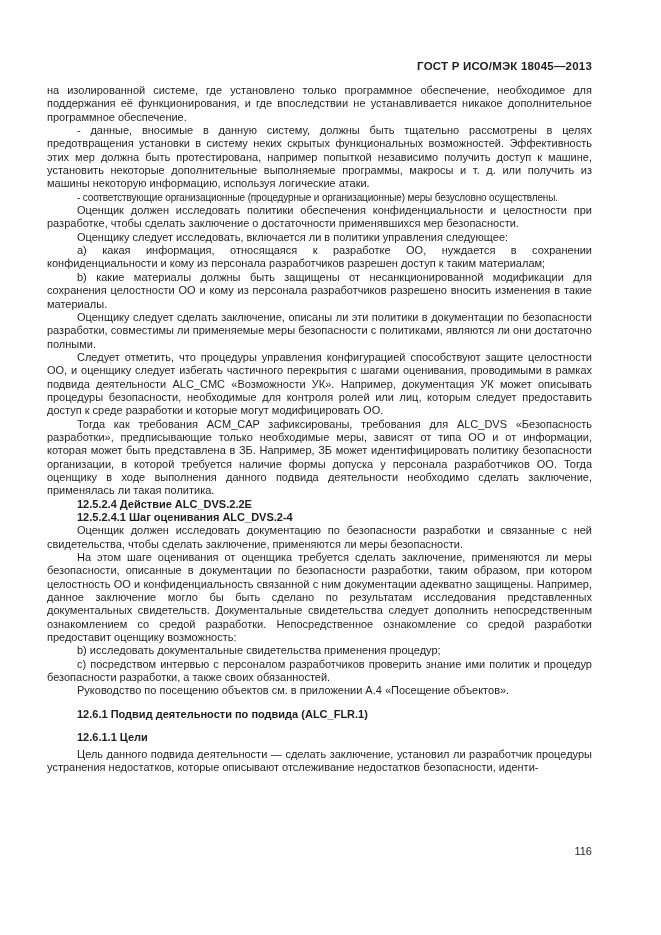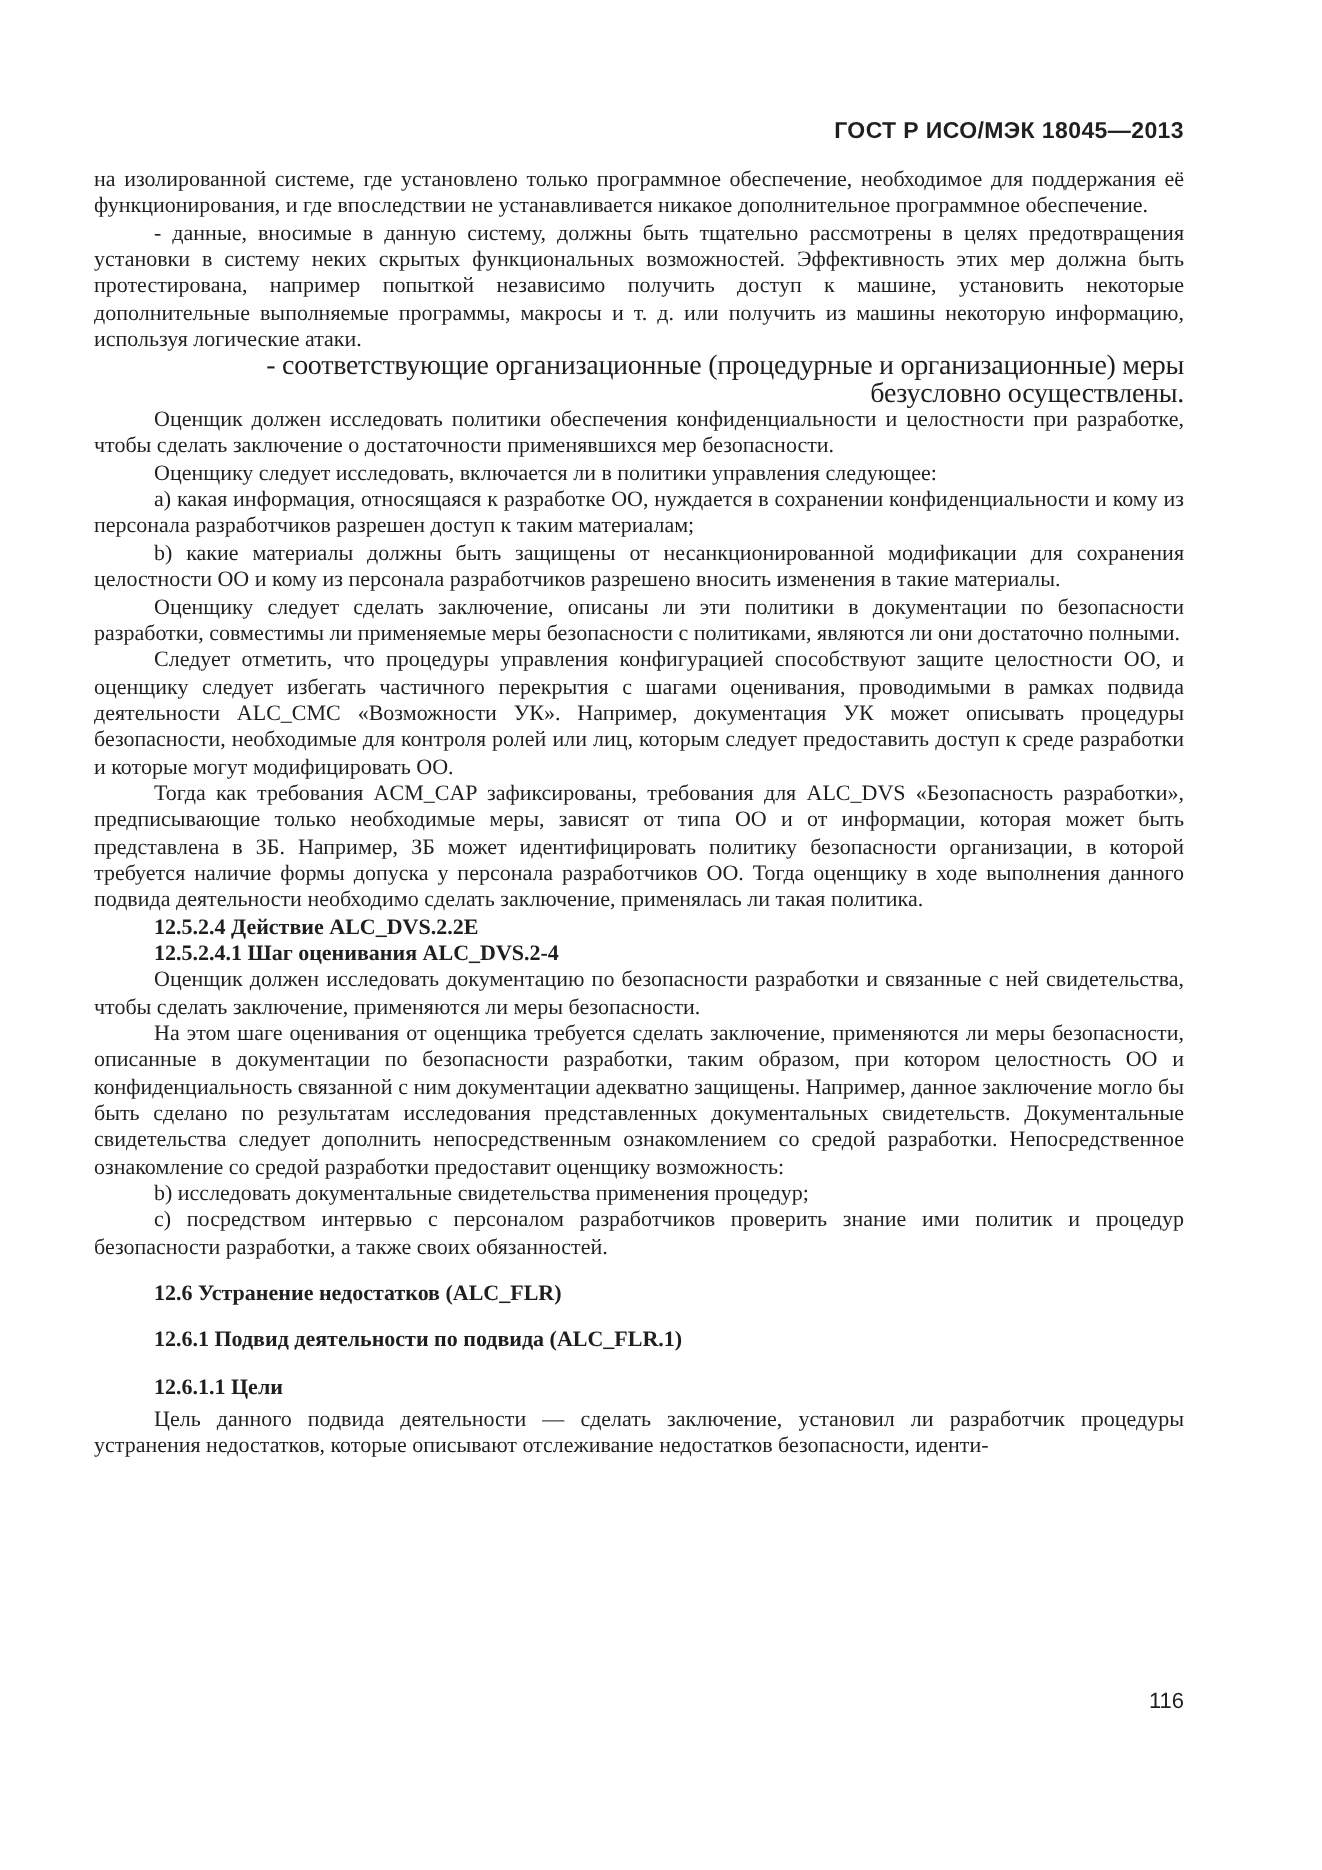--- a/index.html
+++ b/index.html
@@ -29,31 +29,30 @@
     position: absolute;
     top: 84px; left: 47px;
     width: 545px;
     font-size: 11px;
     line-height: 13.35px;
   }
   .p {
     margin: 0;
     text-indent: 30px;
     text-align: justify;
-    font-family: Liberation Serif, serif;
   }
   .cont { text-indent: 0; }
   .h {
     font-weight: 700;
     text-align: left;
   }
   .tight {
-    font-size: 14px;
+    font-size: 10px;
     letter-spacing: -0.15px;
-    text-align: right;
+    text-align: left;
   }
   .hs {
     margin-top: 10px;
     margin-bottom: 3px;
   }
   .page-number {
     position: absolute;
     top: 845px; right: 69px;
     font-size: 11px;
   }
@@ -75,21 +74,21 @@
     <p class="p">b)  какие материалы должны быть защищены от несанкционированной модификации для сохранения целостности ОО и кому из персонала разработчиков разрешено вносить изменения в такие материалы.</p>
     <p class="p">Оценщику следует сделать заключение, описаны ли эти политики в документации по безопасности разработки, совместимы ли применяемые меры безопасности с политиками, являются ли они достаточно полными.</p>
     <p class="p">Следует отметить, что процедуры управления конфигурацией способствуют защите целостности ОО, и оценщику следует избегать частичного перекрытия с шагами оценивания, проводимыми в рамках подвида деятельности ALC_CMC «Возможности УК». Например, документация УК может описывать процедуры безопасности, необходимые для контроля ролей или лиц, которым следует предоставить доступ к среде разработки и которые могут модифицировать ОО.</p>
     <p class="p">Тогда как требования ACM_CAP зафиксированы, требования для ALC_DVS «Безопасность разработки», предписывающие только необходимые меры, зависят от типа ОО и от информации, которая может быть представлена в ЗБ. Например, ЗБ может идентифицировать политику безопасности организации, в которой требуется наличие формы допуска у персонала разработчиков ОО. Тогда оценщику в ходе выполнения данного подвида деятельности необходимо сделать заключение, применялась ли такая политика.</p>
     <p class="p h">12.5.2.4  Действие ALC_DVS.2.2E</p>
     <p class="p h">12.5.2.4.1  Шаг оценивания ALC_DVS.2-4</p>
     <p class="p">Оценщик должен исследовать документацию по безопасности разработки и связанные с ней свидетельства, чтобы сделать заключение, применяются ли меры безопасности.</p>
     <p class="p">На этом шаге оценивания от оценщика требуется сделать заключение, применяются ли меры безопасности, описанные в документации по безопасности разработки, таким образом, при котором целостность ОО и конфиденциальность связанной с ним документации адекватно защищены. Например, данное заключение могло бы быть сделано по результатам исследования представленных документальных свидетельств. Документальные свидетельства следует дополнить непосредственным ознакомлением со средой разработки. Непосредственное ознакомление со средой разработки предоставит оценщику возможность:</p>
     <p class="p">b)  исследовать документальные свидетельства применения процедур;</p>
     <p class="p">c)  посредством интервью с персоналом разработчиков проверить знание ими политик и процедур безопасности разработки, а также своих обязанностей.</p>
-    <p class="p h hs">12.6  Устранение недостатков (ALC_FLR)</p>
+    <p class="p">Руководство по посещению объектов см. в приложении А.4 «Посещение объектов».</p>
     <p class="p h hs">12.6.1  Подвид деятельности по подвида (ALC_FLR.1)</p>
     <p class="p h hs">12.6.1.1  Цели</p>
     <p class="p">Цель данного подвида деятельности — сделать заключение, установил ли разработчик процедуры устранения недостатков, которые описывают отслеживание недостатков безопасности, иденти-</p>
   </div>
 
   <div class="page-number">116</div>
 
 </div>
 
 </body></html>

